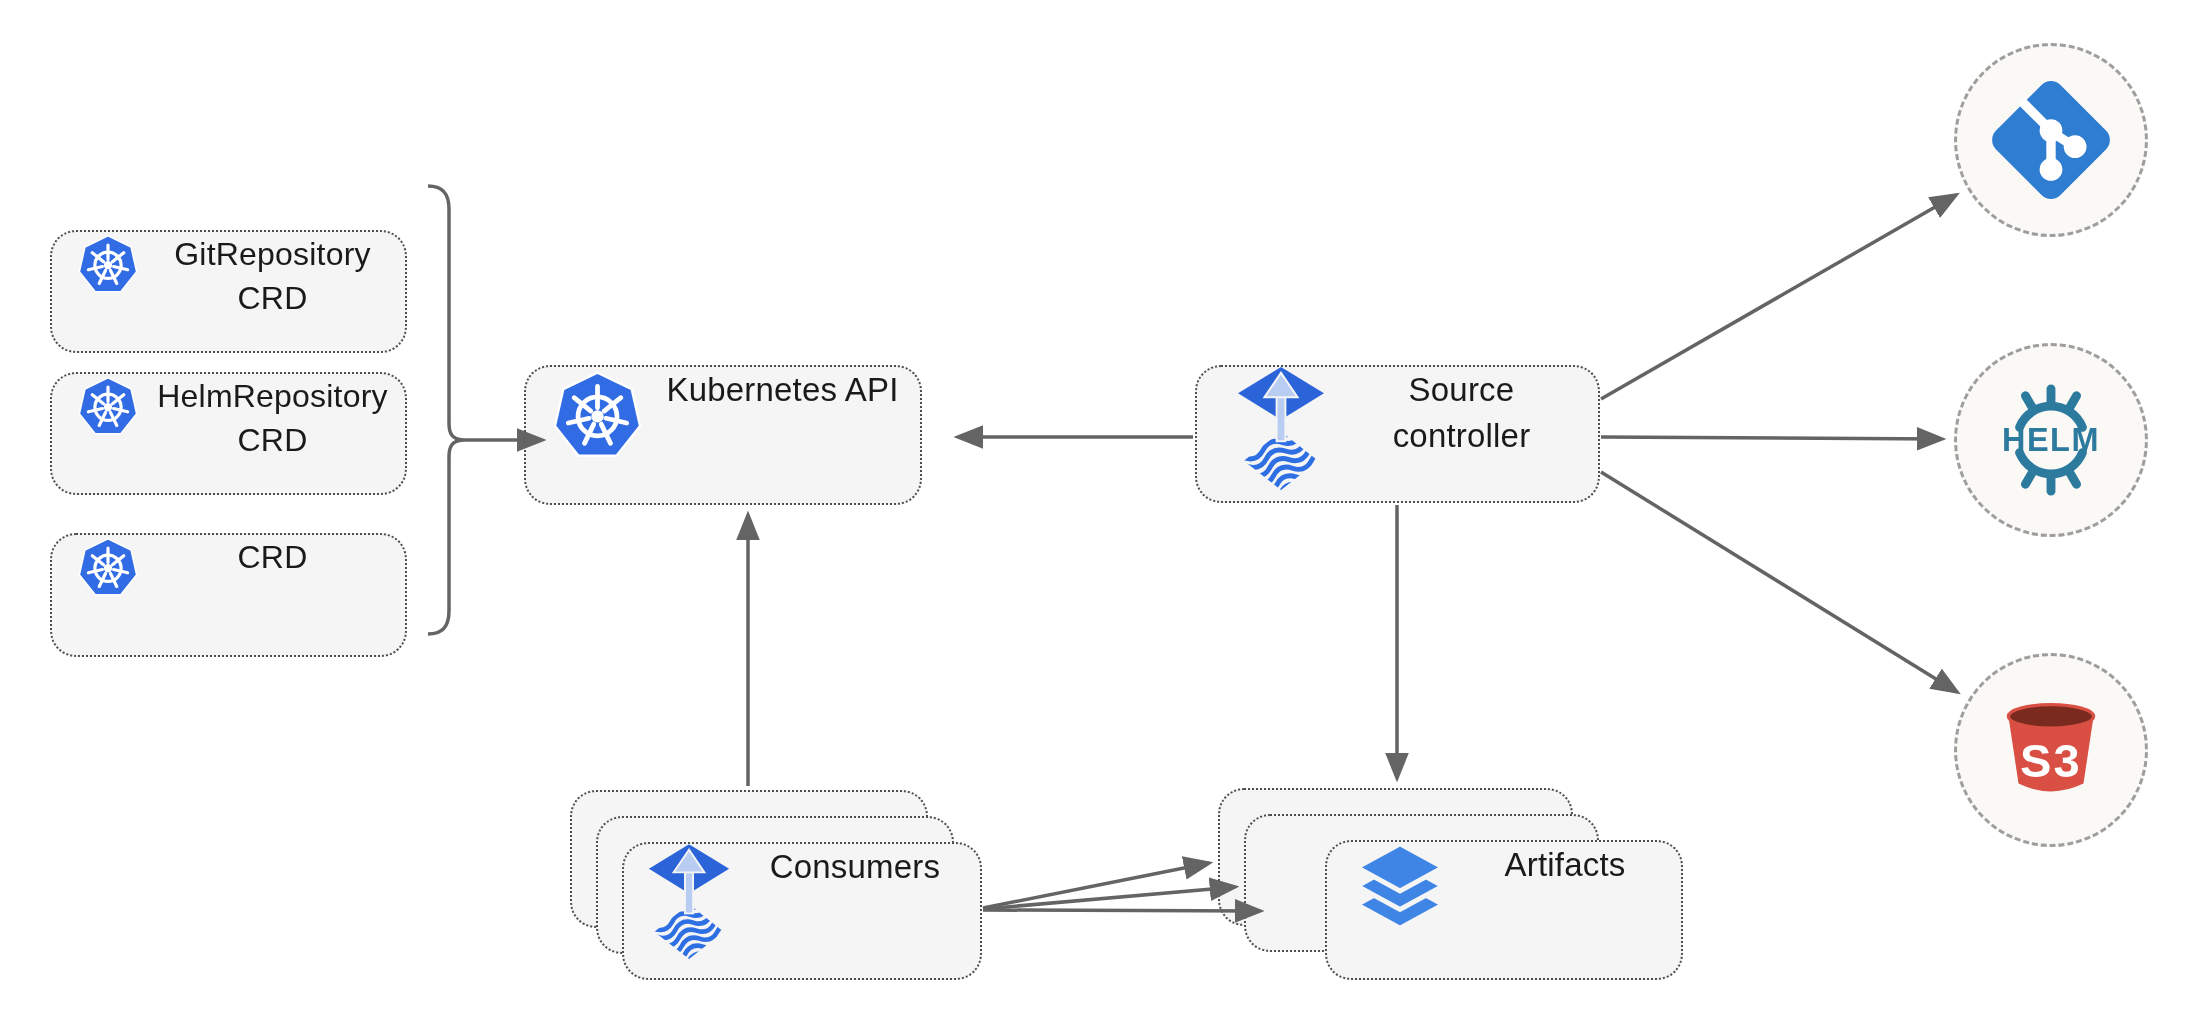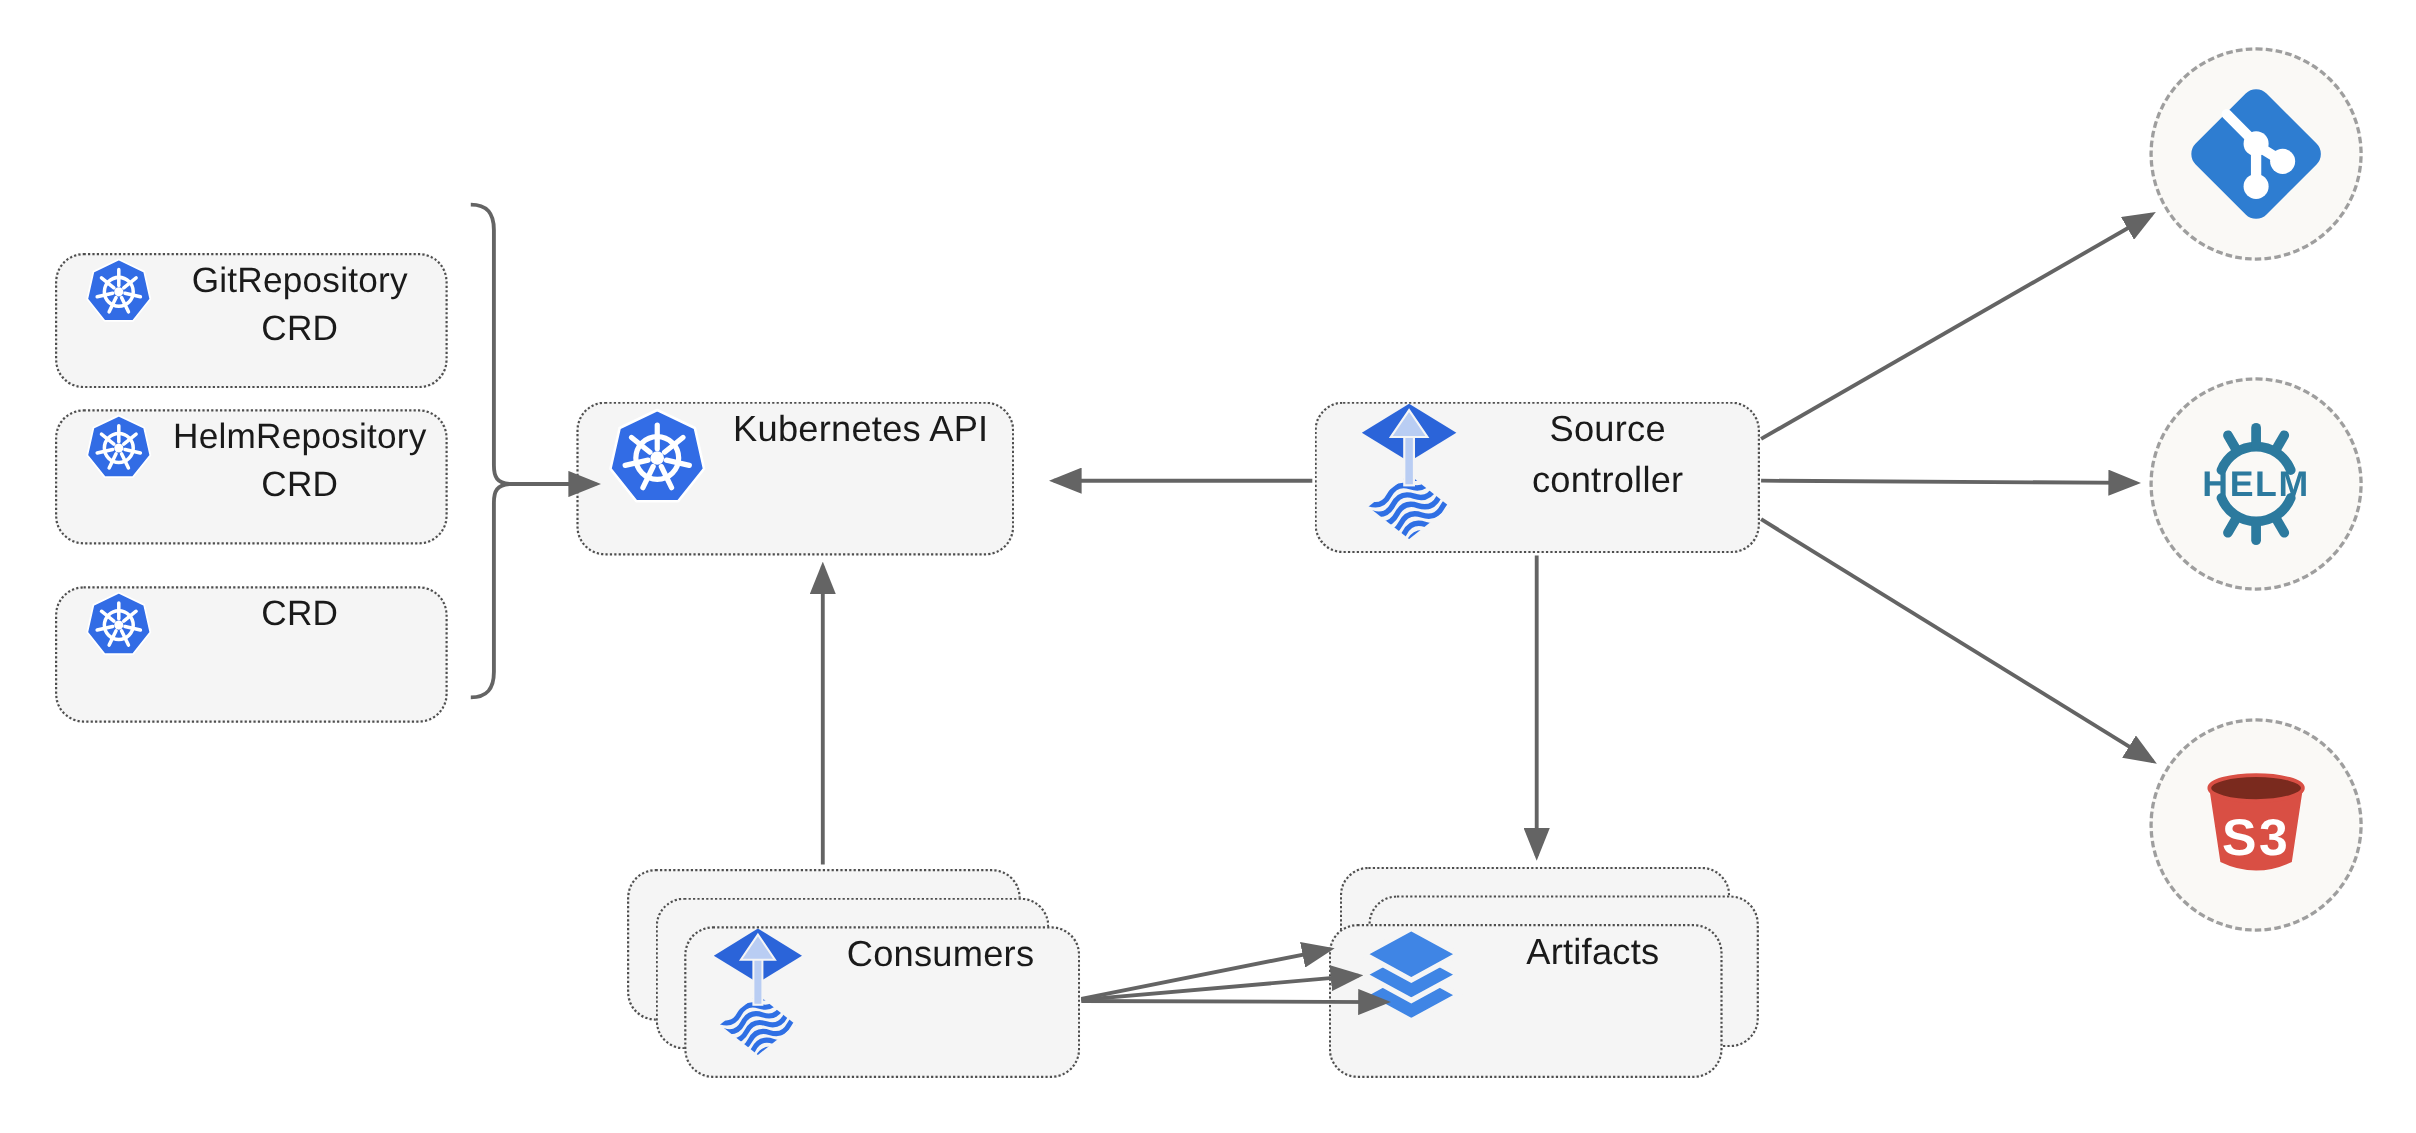--- a/index.html
+++ b/index.html
@@ -179,21 +179,21 @@
       </span>
       <div class="nlabel lg">
         <span>Consumers</span>
       </div>
     </div>
   </div>
 
   <div>
     <div class="stackbox" style="left:1218px;top:788px;width:355px;height:138px"></div>
     <div class="stackbox" style="left:1244px;top:814px;width:355px;height:138px"></div>
-    <div class="node" style="left:1208px;top:840px;width:358px;height:140px">
+    <div class="node" style="left:1325px;top:840px;width:358px;height:140px">
       <span class="nicon">
         <svg width="98" height="90" viewBox="0 0 100 92">
             <use href="#sym-layers"></use>
           </svg>
       </span>
       <div class="nlabel lg">
         <span>Artifacts</span>
       </div>
     </div>
   </div>

